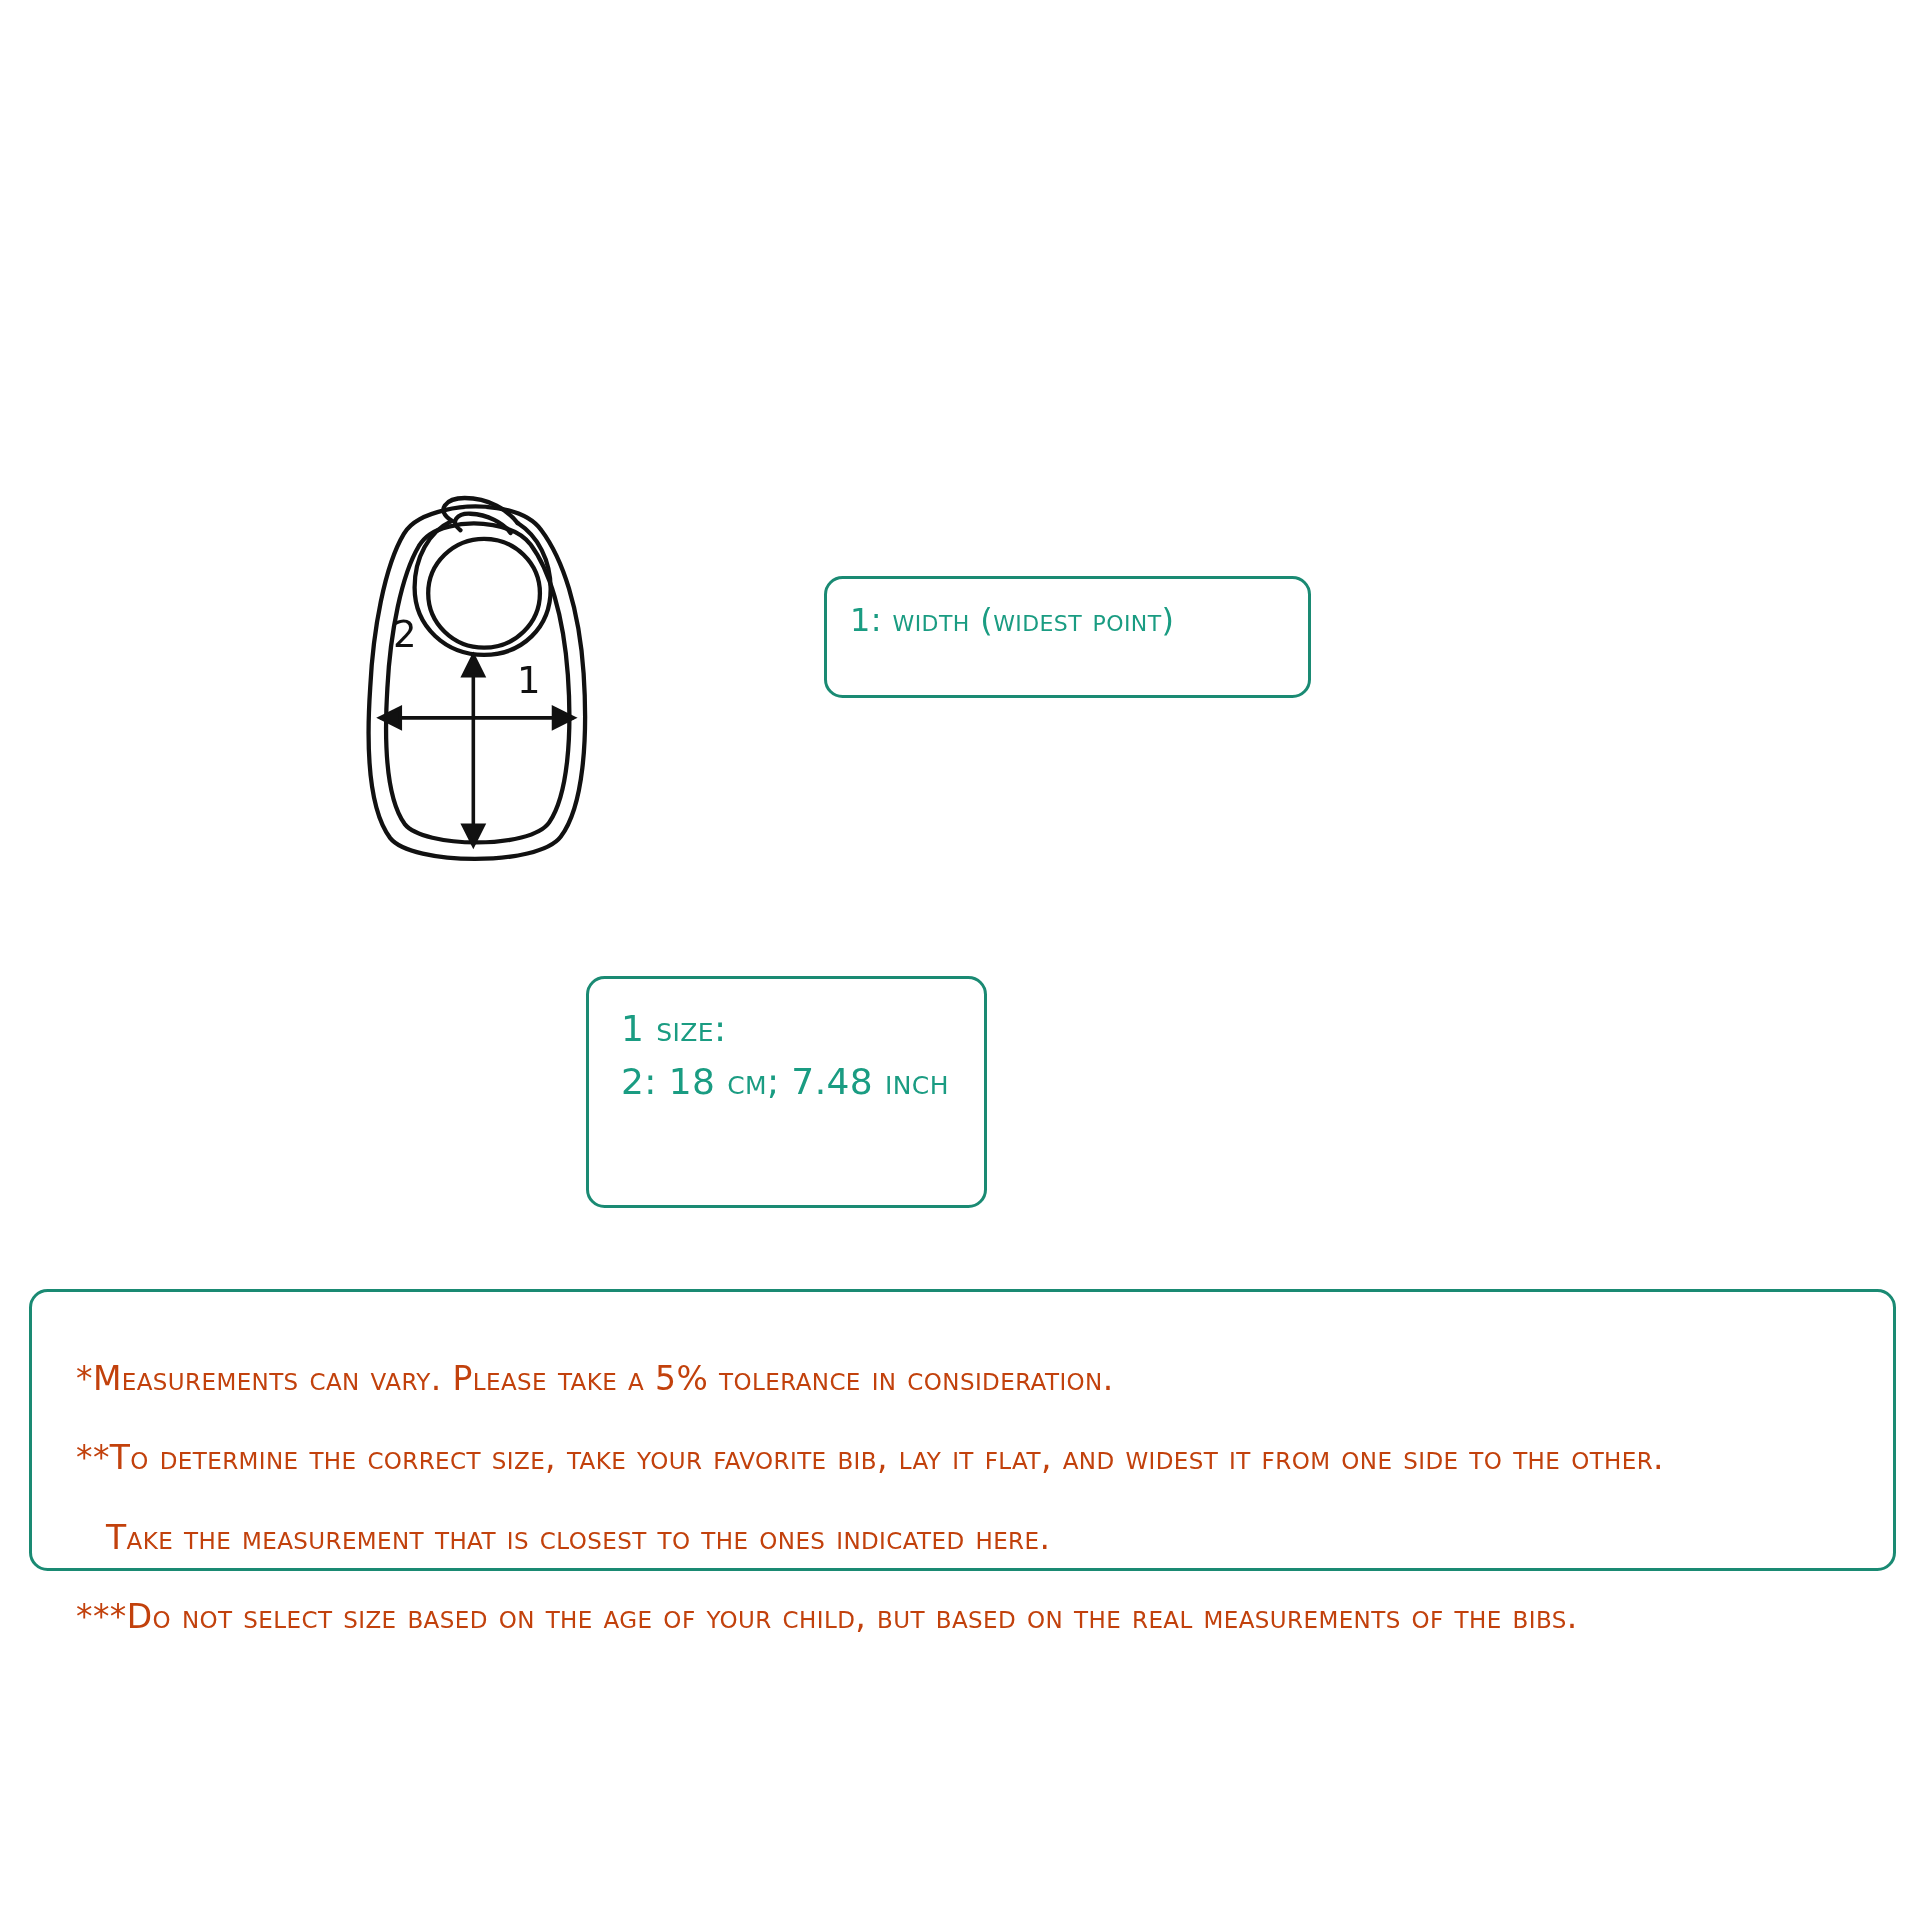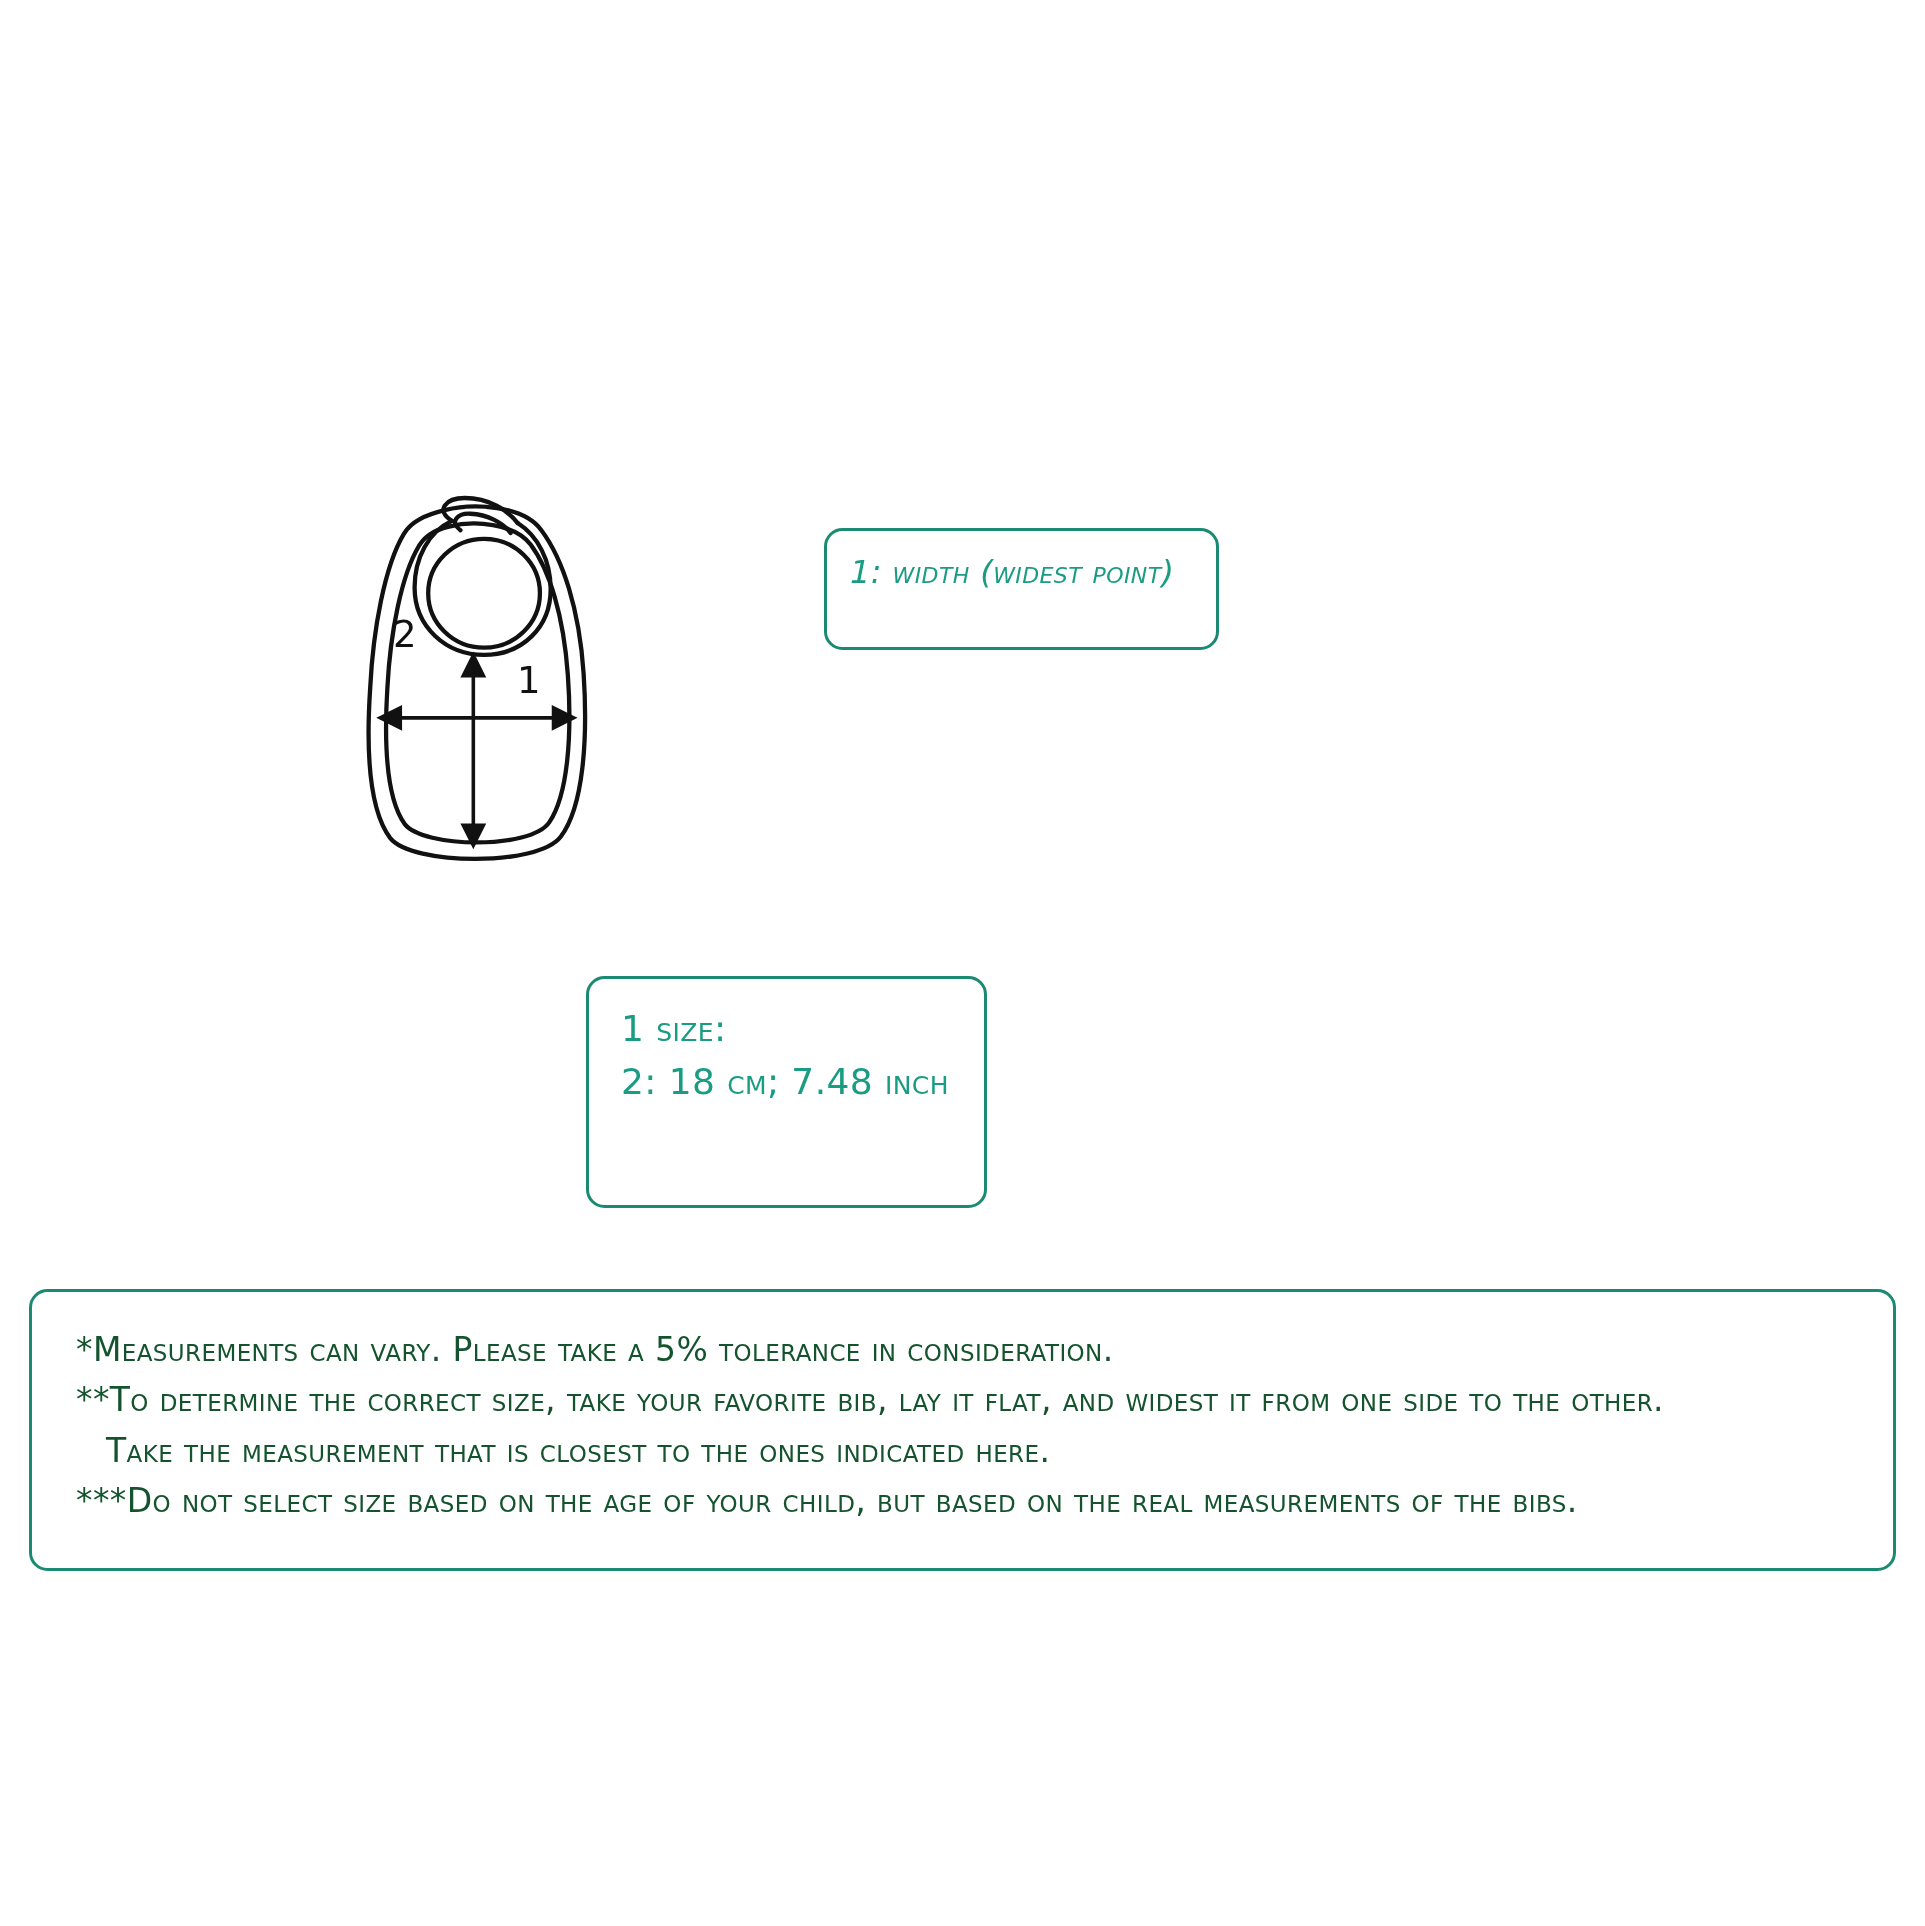--- a/index.html
+++ b/index.html
@@ -27,25 +27,24 @@
   
   .callout {
     position: absolute;
     box-sizing: border-box;
     border: 3.6px solid #1a8a73;
     border-radius: 18.6px;
     background: #ffffff;
   }
   #legend-box {
     left: 824px;
-    top: 528px;
-    width: 395px;
+    top: 576px;
+    width: 487px;
     height: 122px;
     padding: 18.6px 0 0 23px;
-    font-style: italic;
   }
   #size-box {
     left: 586px;
     top: 976px;
     width: 401px;
     height: 232px;
     padding: 24.4px 0 0 32px;
   }
   #notes-box {
     left: 29px;
@@ -71,21 +70,22 @@
   }
 
   #size-box .teal-line {
     font-size: 36px;
     line-height: 1.46;
   }
 
   #notes-box .teal-line {
     font-size: 33px;
     line-height: 1.53;
-    color: #14532d;
+    color: #c2410c;
+    margin-top: 29px;
   }
   #notes-box .indent {
     padding-left: 30px;
   }
 
   .num-label {
     position: absolute;
     color: #111111;
     font-size: 37px;
     font-family: "DejaVu Sans", sans-serif;

